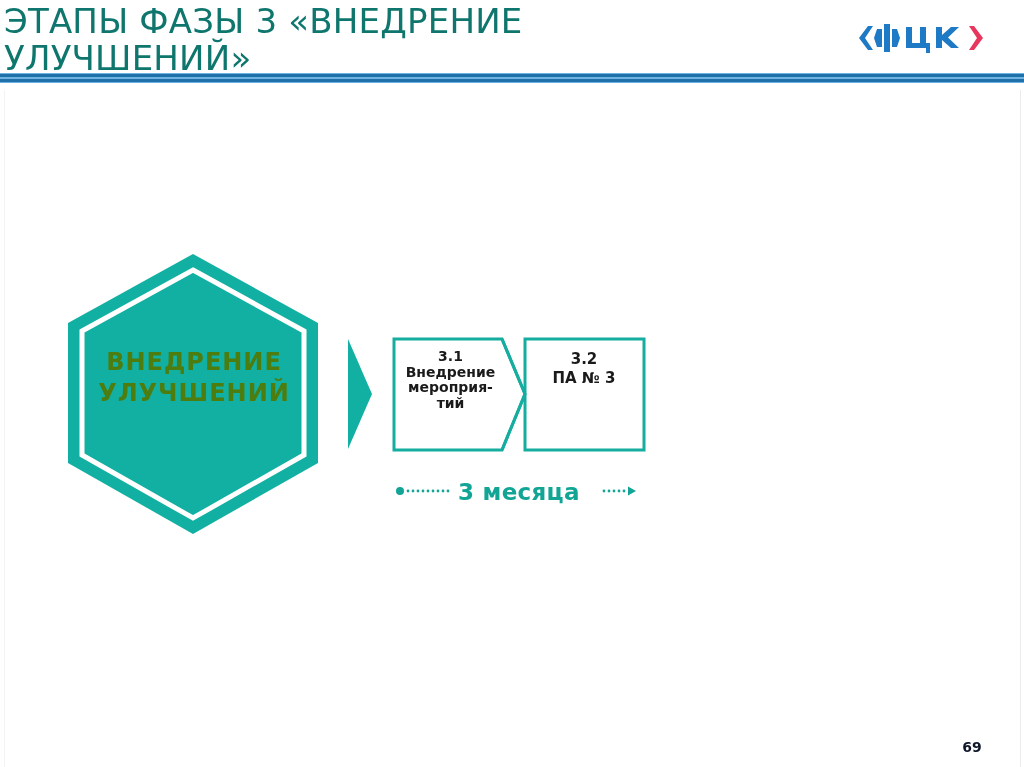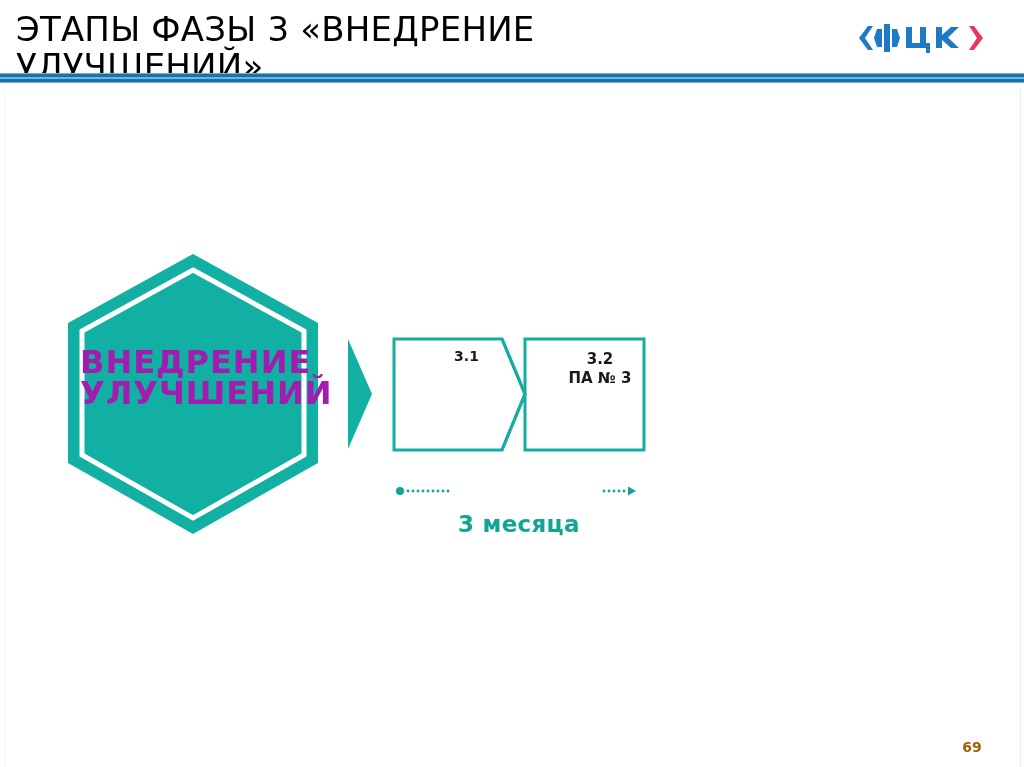--- a/index.html
+++ b/index.html
@@ -8,56 +8,56 @@
       background: #ffffff;
       font-family: "DejaVu Sans", sans-serif;
     }
     .slide-border-right {
       position: absolute; left: 1020px; top: 90px; width: 1px; height: 677px; background: #ececec;
     }
     .slide-border-left {
       position: absolute; left: 4px; top: 90px; width: 1px; height: 677px; background: #f3f3f3;
     }
     .title {
-      position: absolute; left: 16px; top: 0px; width: 700px;
+      position: absolute; left: 4px; top: 0px; width: 700px;
       font-family: "DejaVu Sans", sans-serif;
-      font-size: 34px; line-height: 37px; color: #000000; font-weight: normal;
+      font-size: 34px; line-height: 37px; color: #0f766e; font-weight: normal;
       letter-spacing: 0.2px;
-      padding-top: 11px;
+      padding-top: 3px;
     }
     .rule-top {
       position: absolute; left: 0; top: 74px; width: 1024px; height: 3px;
       background: #1f6fa8; box-shadow: 0 -1px 0 #6fb3e0, 0 1px 0 #6fb3e0;
     }
     .rule-bottom {
       position: absolute; left: 0; top: 79px; width: 1024px; height: 3px;
       background: #1f6fa8; box-shadow: 0 -1px 0 #6fb3e0, 0 1px 0 #6fb3e0;
     }
     .logo { position: absolute; left: 858px; top: 22px; width: 136px; height: 32px; }
     .hexagon { position: absolute; left: 66px; top: 252px; width: 256px; height: 286px; }
     .hex-text {
       position: absolute; left: 80px; top: 347px; width: 228px; text-align: center;
-      color: #a21caf; font-weight: bold; font-size: 32px; line-height: 31px; letter-spacing: 1px;
+      color: #4d7c0f; font-weight: bold; font-size: 24px; line-height: 31px; letter-spacing: 1px;
     }
     .flow-arrow { position: absolute; left: 346px; top: 337px; width: 30px; height: 116px; }
     .steps { position: absolute; left: 390px; top: 335px; width: 260px; height: 120px; }
     .step-text {
       position: absolute; text-align: center; font-weight: bold; color: #1a1a1a;
-      font-size: 14px; line-height: 15.5px; margin-left: 16px;
+      font-size: 14px; line-height: 15.5px;
     }
     .step1-text { left: 398px; top: 349px; width: 105px; }
     .step2-text { left: 528px; top: 350px; width: 112px; font-size: 15px; line-height: 19px; }
     .timeline { position: absolute; left: 394px; top: 476px; width: 250px; height: 30px; }
     .timeline-label {
       position: absolute; left: 458px; top: 478px; width: 140px;
-      color: #12a596; font-weight: bold; font-size: 23px; line-height: 28px; letter-spacing: 0.3px; margin-top: 32px;
+      color: #12a596; font-weight: bold; font-size: 23px; line-height: 28px; letter-spacing: 0.3px;
     }
     .page-num {
       position: absolute; left: 955px; top: 738px; width: 34px; text-align: center;
-      color: #a16207; font-weight: bold; font-size: 14px; line-height: 18px;
+      color: #0f172a; font-weight: bold; font-size: 14px; line-height: 18px;
     }
   </style>
 </head>
 <body>
 
 <div class="slide-border-left"></div>
 <div class="slide-border-right"></div>
 
 <div class="title">ЭТАПЫ ФАЗЫ 3 «ВНЕДРЕНИЕ УЛУЧШЕНИЙ»</div>
 
@@ -94,20 +94,21 @@
   <polygon points="2,2 26,57 2,112" fill="#12b0a2"></polygon>
 </svg>
 
 <svg class="steps" viewBox="0 0 260 120" xmlns="http://www.w3.org/2000/svg">
   <polygon points="4,4 112,4 135,59 112,115 4,115" fill="#ffffff" stroke="#14ad9f" stroke-width="3"></polygon>
   <rect x="135" y="4" width="119" height="111" fill="#ffffff" stroke="#14ad9f" stroke-width="3"></rect>
   <polyline points="112,4 135,59 112,115" fill="none" stroke="#14ad9f" stroke-width="3"></polyline>
 </svg>
 <div class="step-text step1-text">
   <div>3.1</div>
+  <div>Внедрение мероприя-тий</div>
 </div>
 <div class="step-text step2-text">
   <div>3.2</div>
   <div>ПА № 3</div>
 </div>
 
 <svg class="timeline" viewBox="0 0 250 30" xmlns="http://www.w3.org/2000/svg">
   <circle cx="6" cy="15" r="4" fill="#12a596"></circle>
   <g fill="#12a596">
     <circle cx="14" cy="15" r="1.4"></circle>

